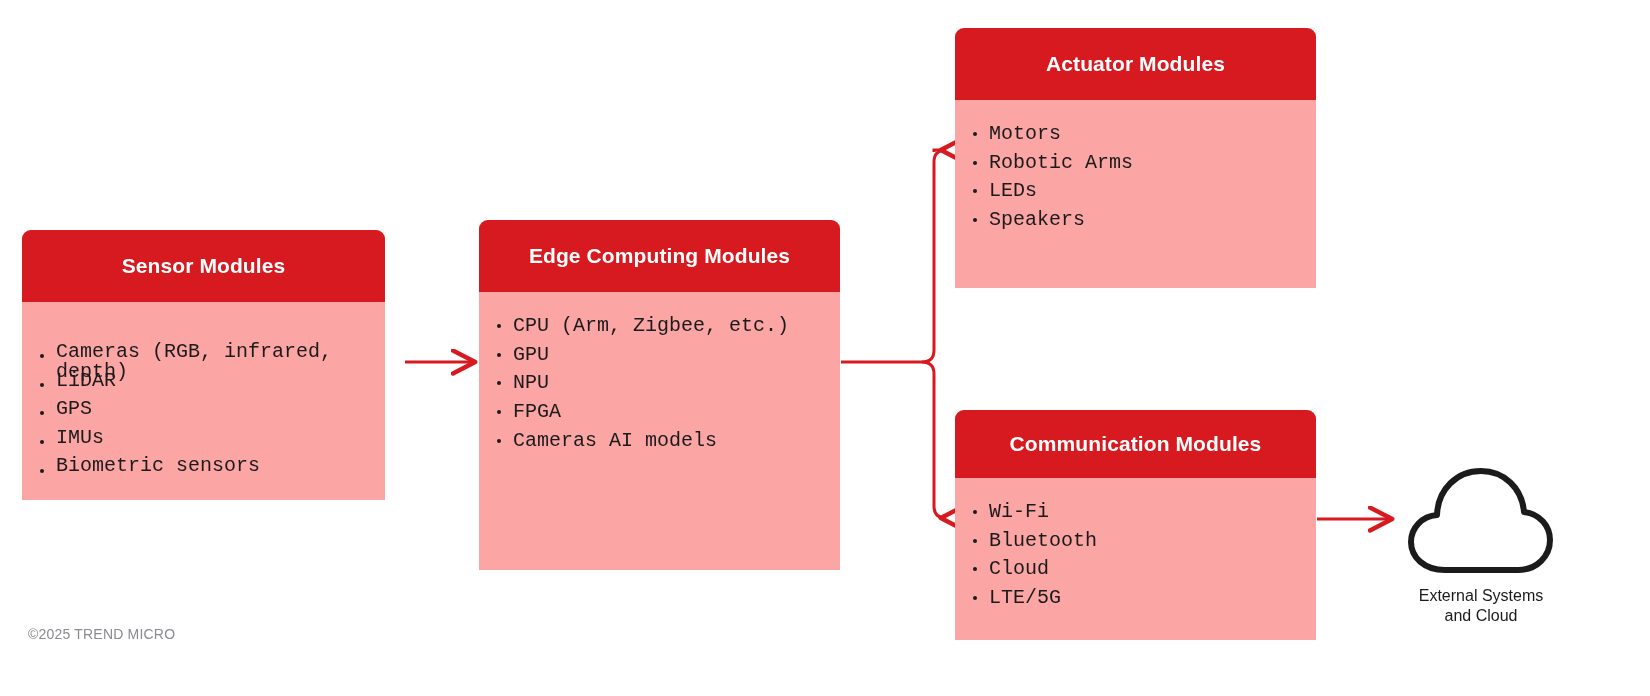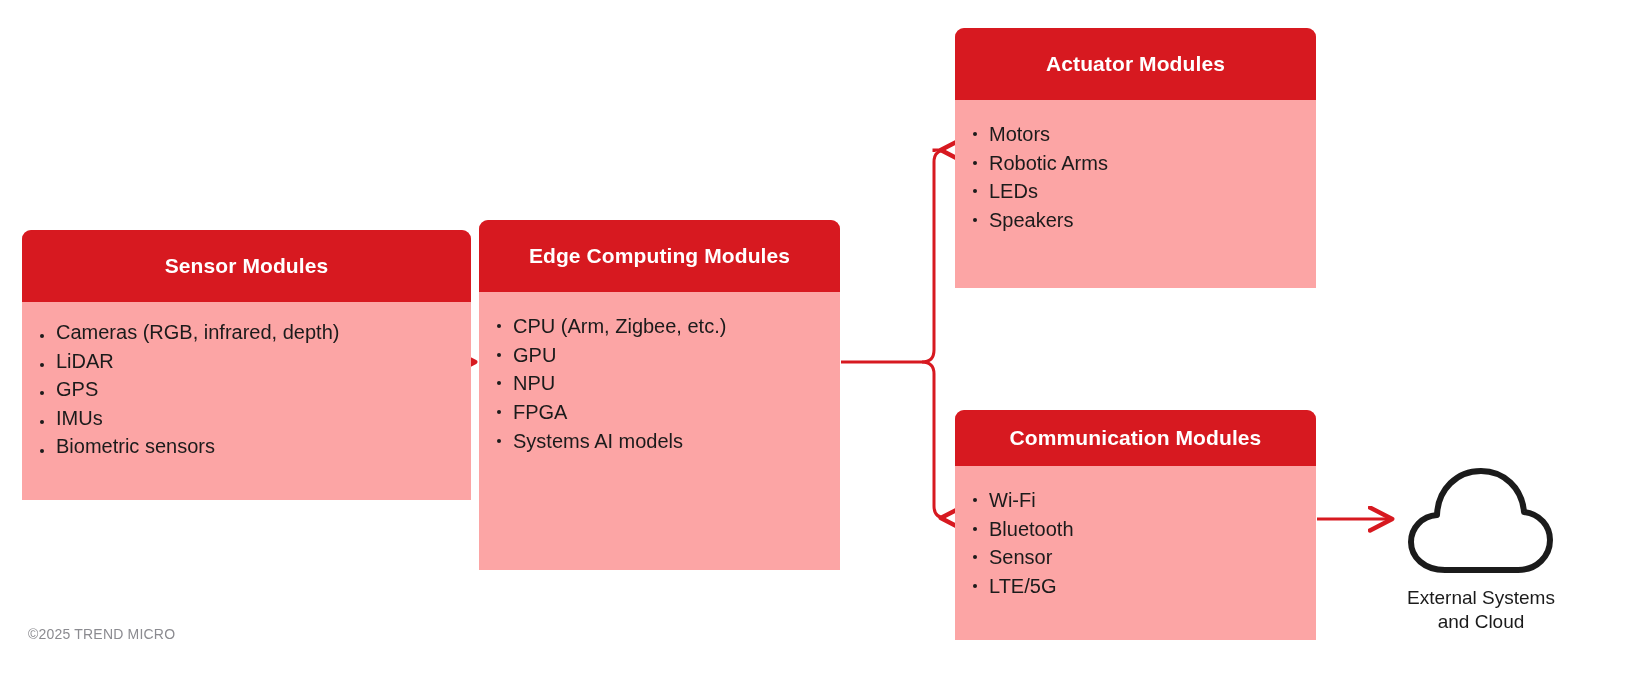--- a/index.html
+++ b/index.html
@@ -53,78 +53,79 @@
     flex: none;
   }
   .module-body {
     flex: 1 1 auto;
     padding: 20px 0 0 0;
   }
   .module-list {
     list-style: none;
     margin: 0;
     padding: 0;
+    font-family: Liberation Mono, monospace;
   }
   .module-list li {
     position: relative;
     color: #1b1b1b;
     padding-left: 34px;
     line-height: 1;
   }
   .module-list li .bullet {
     position: absolute;
     left: 18px;
     top: 50%;
     transform: translateY(-50%);
     width: 4px;
     height: 4px;
     border-radius: 50%;
     background: #1b1b1b;
   }
 
   
   #box-sensor {
-    left: 22px;  top: 230px;  width: 449px;  height: 270px;
+    left: 22px;  top: 230px;  width: 363px;  height: 270px; gap: 20px;
   }
   #box-sensor .module-header { height: 72px; font-size: 21px; }
   #box-sensor .module-list li { font-size: 20px; height: 28.6px; display: flex; align-items: flex-start; }
 
   #box-edge {
     left: 479px; top: 220px; width: 361px; height: 350px;
   }
   #box-edge .module-header { height: 72px; font-size: 21px; }
   #box-edge .module-list li { font-size: 20px; height: 28.6px; display: flex; align-items: center; }
 
   #box-actuator {
     left: 955px; top: 28px; width: 361px; height: 260px;
   }
   #box-actuator .module-header { height: 72px; font-size: 21px; }
   #box-actuator .module-list li { font-size: 20px; height: 28.6px; display: flex; align-items: center; }
 
   #box-comm {
     left: 955px; top: 410px; width: 361px; height: 230px;
   }
-  #box-comm .module-header { height: 56px; font-size: 21px; }
+  #box-comm .module-header { height: 68px; font-size: 21px; }
   #box-comm .module-list li { font-size: 20px; height: 28.6px; display: flex; align-items: center; }
 
   
   #cloud-group {
     position: absolute;
     left: 1404px;
     top: 466px;
     width: 150px;
     height: 108px;
   }
   #cloud-caption {
     position: absolute;
     left: 1378px;
     top: 586px;
     width: 206px;
     text-align: center;
-    font-size: 19px;
+    font-size: 16px;
     line-height: 1.25;
     color: #1b1b1b;
   }
 
   
   #footer-copyright {
     position: absolute;
     left: 28px;
     top: 626px;
     font-size: 14px;
@@ -200,21 +201,21 @@
         <li>
             <span class="bullet"></span>
             <span>NPU</span>
           </li>
         <li>
             <span class="bullet"></span>
             <span>FPGA</span>
           </li>
         <li>
             <span class="bullet"></span>
-            <span>Systems AI models</span>
+            <span>Cameras AI models</span>
           </li>
       </ul>
     </div>
   </div>
 
   <div class="module-box" id="box-actuator">
     <div class="module-header">Actuator Modules</div>
     <div class="module-body">
       <ul class="module-list">
         <li>
@@ -244,21 +245,21 @@
         <li>
             <span class="bullet"></span>
             <span>Wi-Fi</span>
           </li>
         <li>
             <span class="bullet"></span>
             <span>Bluetooth</span>
           </li>
         <li>
             <span class="bullet"></span>
-            <span>Sensor</span>
+            <span>Cloud</span>
           </li>
         <li>
             <span class="bullet"></span>
             <span>LTE/5G</span>
           </li>
       </ul>
     </div>
   </div>
 
   <div id="cloud-group">

